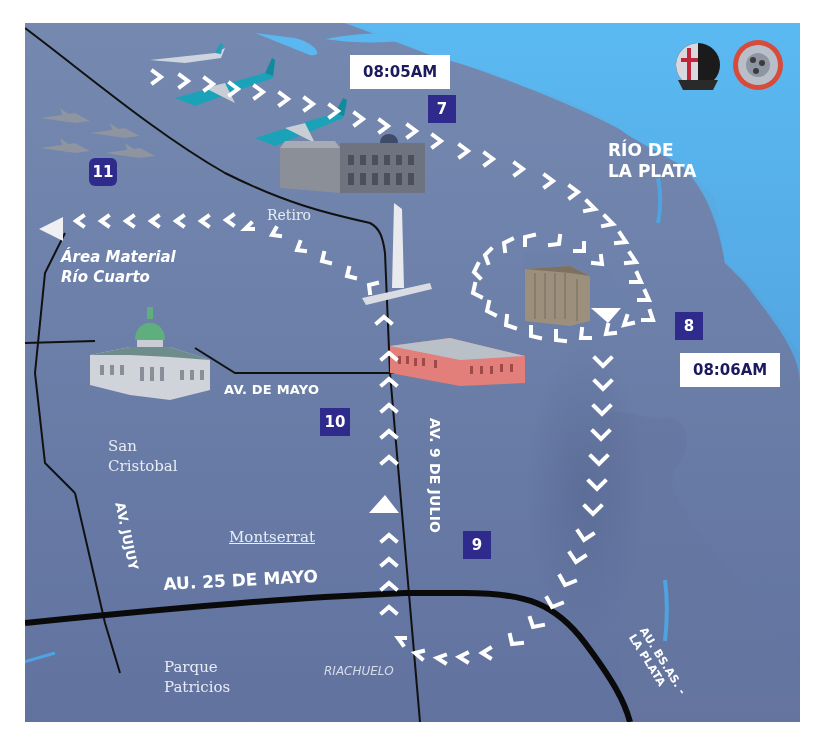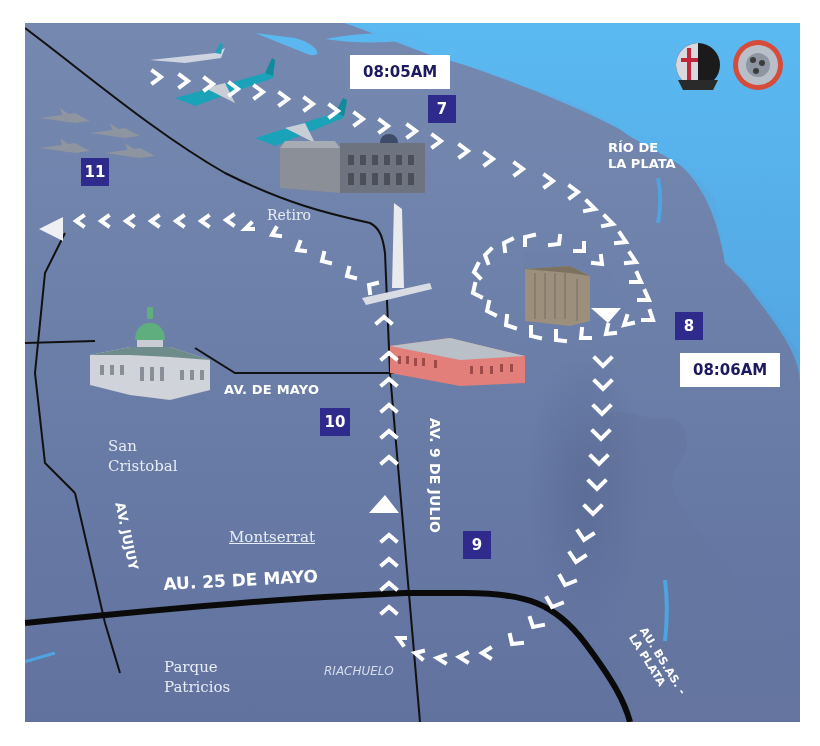--- a/index.html
+++ b/index.html
@@ -3,21 +3,21 @@
 <meta charset="utf-8">
 <style>
   html, body { margin:0; padding:0; background:#ffffff; }
   body { width:820px; height:746px; position:relative; overflow:hidden; font-family:"DejaVu Sans", sans-serif; }
   #map { position:absolute; left:25px; top:23px; width:775px; height:699px; overflow:hidden; background:#6a7fa8; }
   #map svg.base { position:absolute; left:0; top:0; }
   .lbl { position:absolute; color:#ffffff; white-space:nowrap; line-height:1; }
   .street { font-family:"DejaVu Sans", sans-serif; font-weight:bold; font-size:13px; letter-spacing:0.2px; }
   .street-lg { font-family:"DejaVu Sans", sans-serif; font-weight:bold; font-size:17px; }
   .hood { font-family:"DejaVu Serif", serif; font-size:15px; color:#e8ecf5; line-height:1.35; }
-  .water { font-family:"DejaVu Sans", sans-serif; font-weight:bold; font-size:13px; line-height:1.25; }
+  .water { font-family:"DejaVu Sans", sans-serif; font-weight:bold; font-size:17px; line-height:1.25; }
   .riach { font-family:"DejaVu Sans", sans-serif; font-style:italic; font-size:12px; color:#d6dcea; }
   .area { font-family:"DejaVu Sans", sans-serif; font-weight:bold; font-style:italic; font-size:15px; line-height:1.3; }
   .badge { position:absolute; background:#2e2b8c; color:#fff; font-family:"DejaVu Sans", sans-serif; font-weight:bold; font-size:15px; width:28px; height:28px; display:flex; align-items:center; justify-content:center; }
   .time { position:absolute; background:#ffffff; color:#1c1a5e; font-family:"DejaVu Sans", sans-serif; font-weight:bold; font-size:15px; padding:0 13px; height:34px; display:flex; align-items:center; justify-content:center; }
   .rot90 { transform-origin:0 0; transform:rotate(90deg); }
   .rot80 { transform-origin:0 0; transform:rotate(78deg); }
   .rot60 { transform-origin:0 0; transform:rotate(58deg); }
   .rot-4 { transform-origin:0 0; transform:rotate(-3deg); }
   .icon { position:absolute; }
 </style>
@@ -293,29 +293,33 @@
   <div class="time" style="left:325px;top:32px;">08:05AM</div>
   <div class="badge" style="left:403px;top:72px;">7</div>
 
   <div class="badge" style="left:650px;top:289px;">8</div>
   <div class="time" style="left:655px;top:330px;">08:06AM</div>
 
   <div class="badge" style="left:438px;top:508px;">9</div>
 
   <div class="badge" style="left:295px;top:385px;width:30px;">10</div>
 
-  <div class="badge" style="left:56px;top:135px;">11</div>
+  <div class="badge" style="left:64px;top:135px;border-radius:6px;">11</div>
 
   <div class="lbl water" style="left:583px;top:117px;">
     <div>RÍO DE</div>
     <div>LA PLATA</div>
   </div>
 
   <div class="lbl hood" style="left:242px;top:183px;font-size:14px;">Retiro</div>
 
+  <div class="lbl area" style="left:36px;top:225px;">
+    <div>Área Material</div>
+    <div>Río Cuarto</div>
+  </div>
 
   <div class="lbl street" style="left:199px;top:340px;margin-top:20px;">AV. DE MAYO</div>
 
   <div class="lbl hood" style="left:83px;top:413px;">
     <div>San</div>
     <div>Cristobal</div>
   </div>
 
   <div class="lbl street rot90" style="left:417px;top:395px;font-size:14px;">AV. 9 DE JULIO</div>
 

